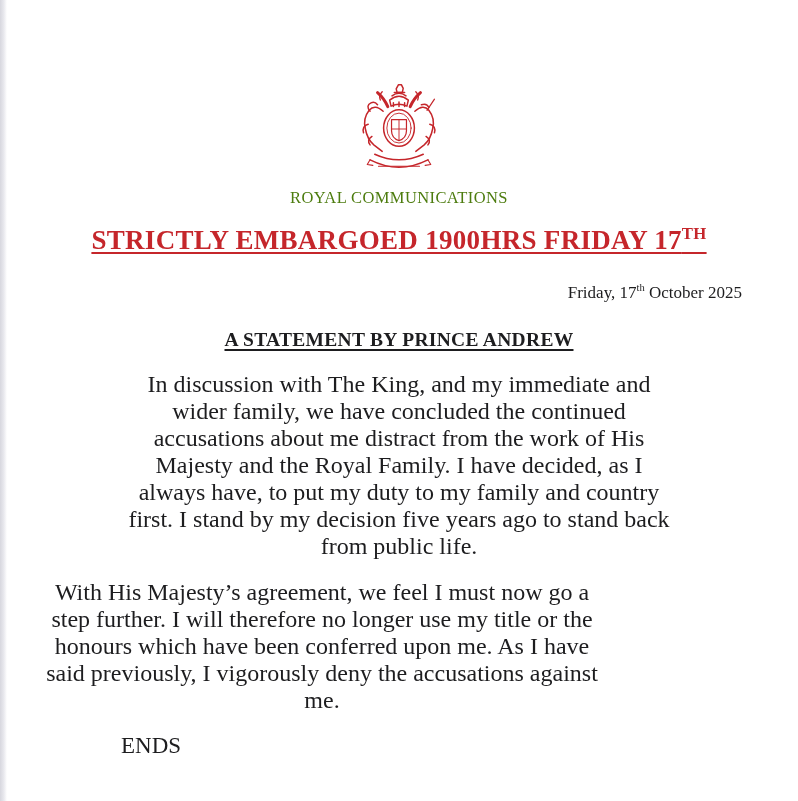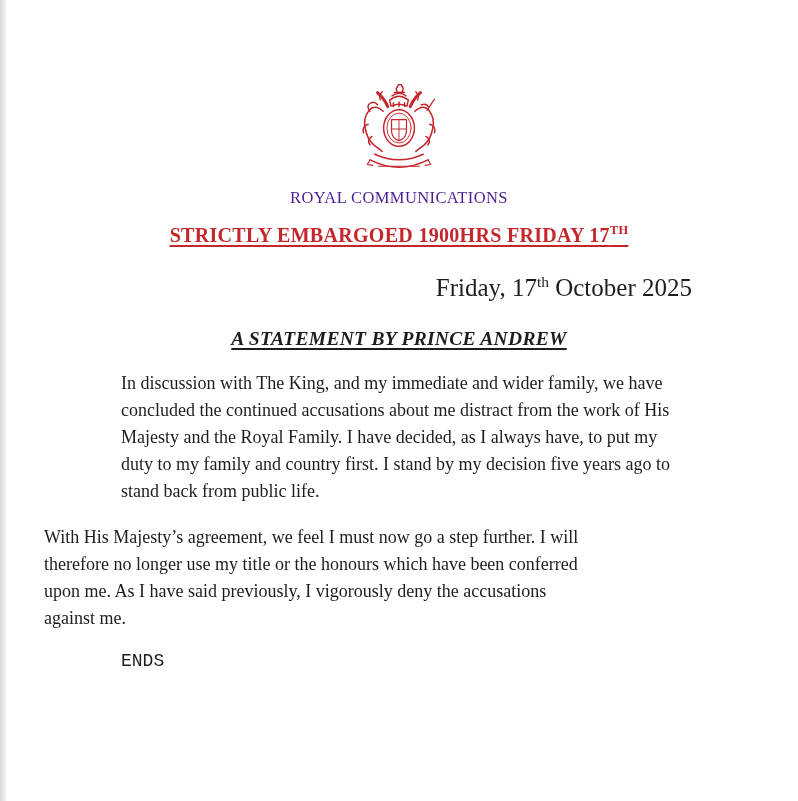--- a/index.html
+++ b/index.html
@@ -26,82 +26,80 @@
     left: 0; top: 0;
     width: 798px;
   }
   .crest {
     text-align: center;
     padding-top: 82px;
     line-height: 0;
   }
   .org {
     text-align: center;
-    color: #4c1d95;
+    color: #4d7c0f;
     font-size: 16.5px;
     letter-spacing: 0.4px;
     margin-top: 12px;
   }
   .embargo {
     text-align: center;
     color: #c5262b;
-    font-size: 20px;
+    font-size: 27px;
     font-weight: bold;
     margin: 15px auto 12px auto;
     line-height: 1.28;
     letter-spacing: 0.3px;
   }
   .u {
     text-decoration: underline;
     text-decoration-thickness: 2px;
     text-underline-offset: 3px;
   }
   .embargo sup {
     font-size: 0.62em;
     vertical-align: super;
     line-height: 0;
   }
   .date {
     text-align: right;
-    font-size: 25px;
-    padding-right: 106px;
+    font-size: 17px;
+    padding-right: 56px;
     margin-top: 25px;
   }
   .date sup {
     font-size: 0.62em;
     line-height: 0;
   }
   .title {
     text-align: center;
     font-size: 19.5px;
     font-weight: bold;
     letter-spacing: 0.3px;
     margin: 26px 0 0 0;
   }
   .title .u {
     text-decoration-thickness: 1.8px;
     text-underline-offset: 3px;
-    font-style: italic;
   }
   .body-para {
     width: 556px;
     margin: 20px auto 0 auto;
-    font-size: 18px;
+    font-size: 24px;
     line-height: 27px;
-    text-align: left;
+    text-align: center;
   }
   .body-para + .body-para {
     margin-top: 19px;
     margin-left: 44px;
   }
   .ends {
     width: 556px;
     margin: 19px auto 0 auto;
-    font-size: 18px;
-    font-family: Liberation Mono, monospace;
+    font-size: 23px;
   }
 </style>
 </head>
 <body>
 
 <div class="left-edge"></div>
 
 <div class="content">
 
   <div class="crest">

